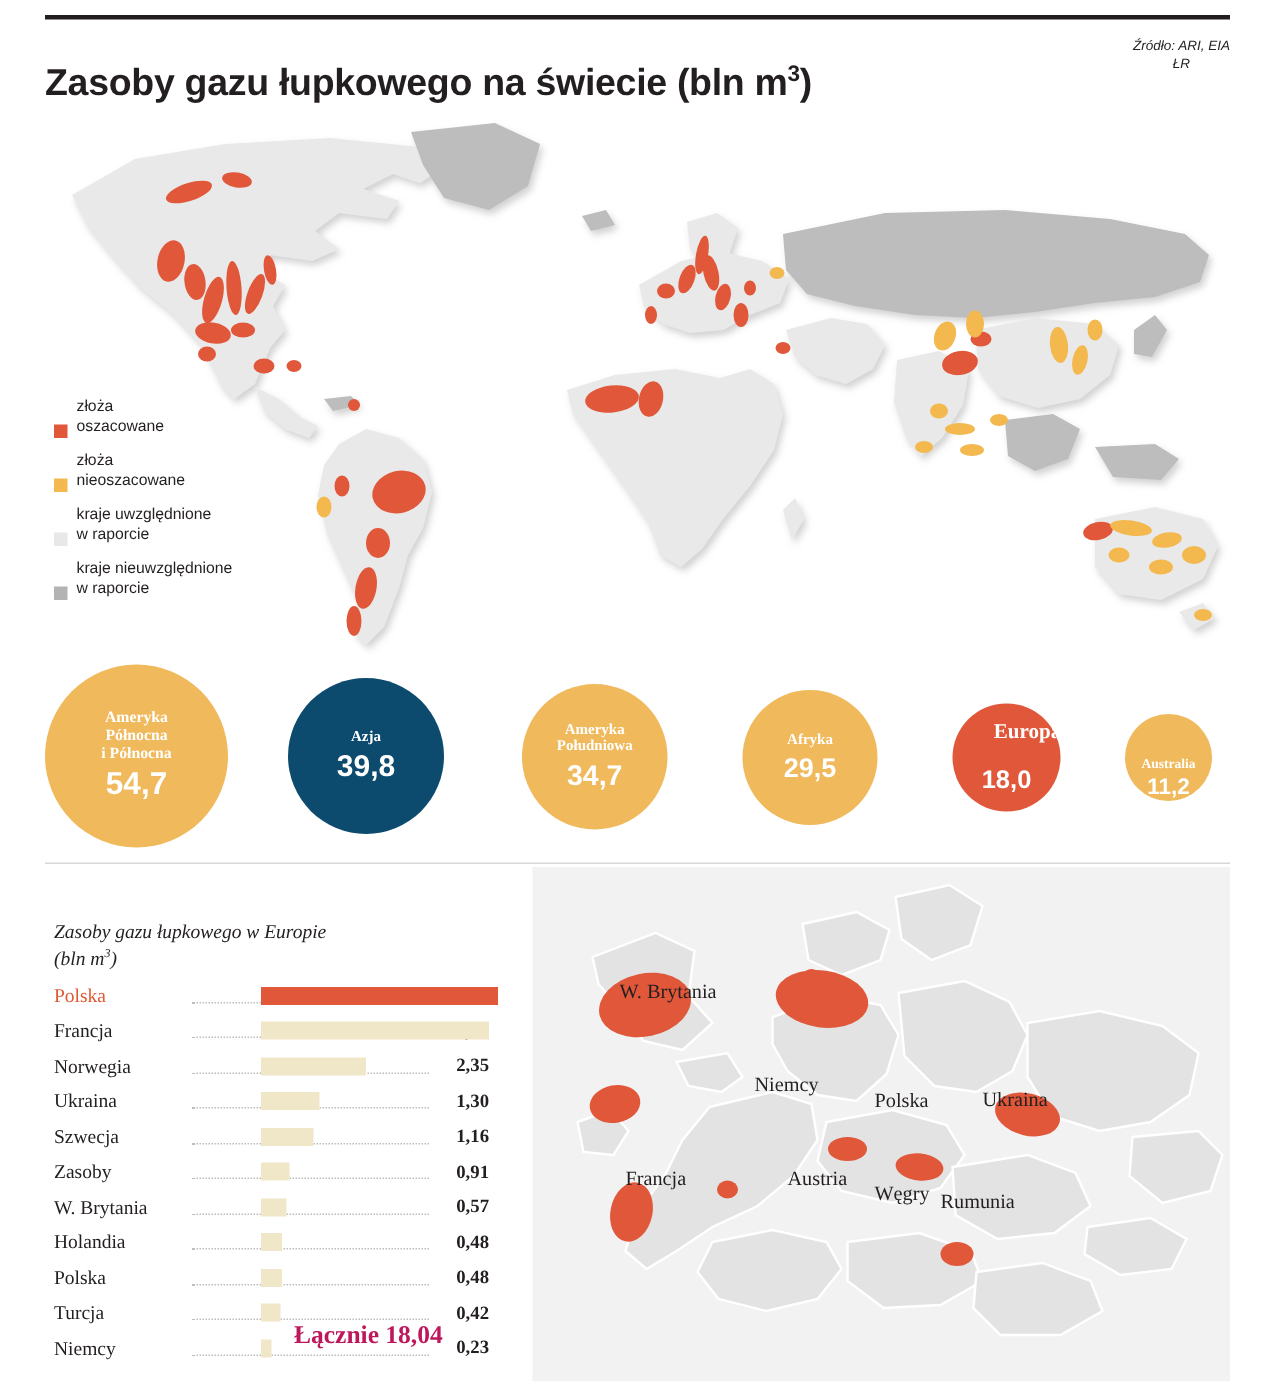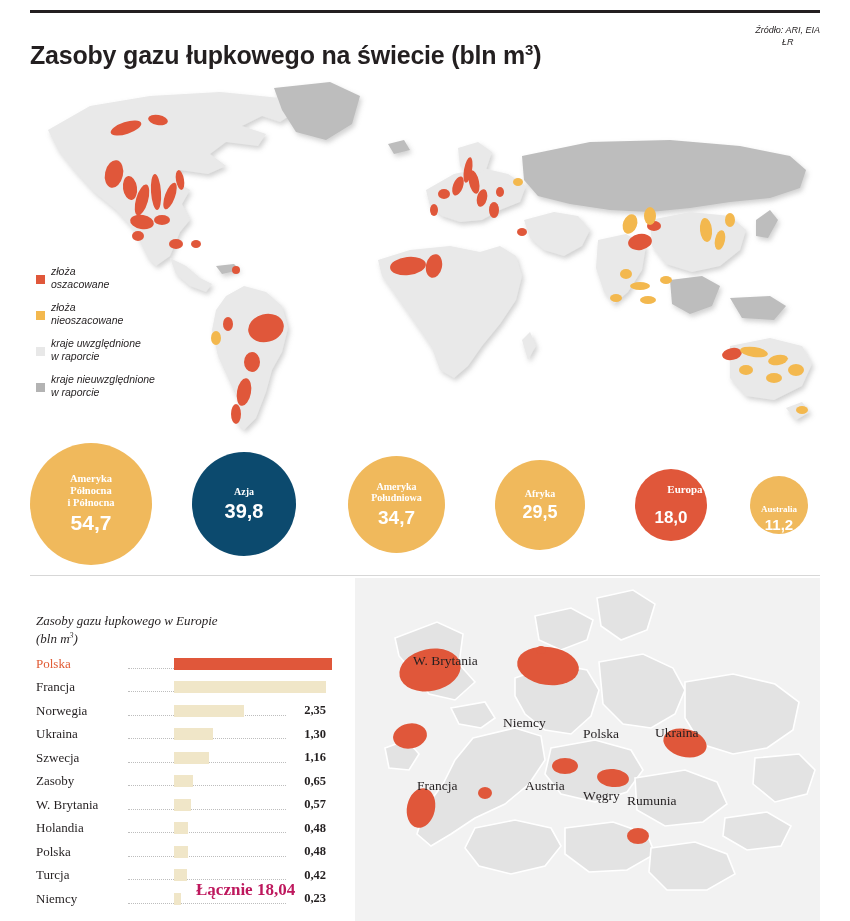--- a/index.html
+++ b/index.html
@@ -55,23 +55,22 @@
   .legend {
     position: absolute;
     left: 36px; top: 265px;
     width: 160px;
     font-size: 10.5px;
     line-height: 1.28;
     color: #231f20;
   }
   .legend-row {
     display: flex;
-    align-items: center;
+    align-items: flex-end;
     margin-bottom: 9px;
-    font-style: italic;
   }
   .legend-swatch {
     width: 9px; height: 9px;
     margin-right: 6px;
     margin-top: 2px;
     flex: 0 0 auto;
   }
   .legend-label { flex: 1 1 auto; }
 
   
@@ -351,21 +350,21 @@
     </div>
     <div class="bubble" style="left: 318px; top: 13px; width: 97px; height: 97px; background: rgb(240, 185, 92);">
       <div class="bname" style="font-size: 10px;"><span>Ameryka</span><br><span>Południowa</span></div>
       <div class="bval" style="font-size: 19px; margin-top: 3px;">34,7</div>
     </div>
     <div class="bubble" style="left: 465px; top: 17px; width: 90px; height: 90px; background: rgb(240, 185, 92);">
       <div class="bname" style="font-size: 10px;"><span>Afryka</span></div>
       <div class="bval" style="font-size: 18px; margin-top: 3px;">29,5</div>
     </div>
     <div class="bubble" style="left: 605px; top: 26px; width: 72px; height: 72px; background: rgb(224, 87, 58);">
-      <div class="bname" style="font-size: 11px; padding-left: 28px;"><span>Europa</span></div>
+      <div class="bname" style="font-size: 14px; padding-left: 28px;"><span>Europa</span></div>
       <div class="bval" style="font-size: 17px; margin-top: 13px;">18,0</div>
     </div>
     <div class="bubble" style="left: 720px; top: 33px; width: 58px; height: 58px; background: rgb(240, 185, 92); justify-content: flex-end;">
       <div class="bname" style="font-size: 9px;"><span>Australia</span></div>
       <div class="bval" style="font-size: 15px; margin-top: 3px;">11,2</div>
     </div>
   </div>
 
 <div class="lower-rule"></div>
 
@@ -456,21 +455,21 @@
       <div class="bar-name">Szwecja</div>
       <div class="bar-dots"></div>
       <div class="bar-val">1,16</div>
       <div class="bar-track">
         <div class="bar-fill" style="width: 34.5811px;"></div>
       </div>
     </div>
     <div class="bar-row">
       <div class="bar-name">Zasoby</div>
       <div class="bar-dots"></div>
-      <div class="bar-val">0,65</div>
+      <div class="bar-val">0,91</div>
       <div class="bar-track">
         <div class="bar-fill" style="width: 19.3774px;"></div>
       </div>
     </div>
     <div class="bar-row">
       <div class="bar-name">W. Brytania</div>
       <div class="bar-dots"></div>
       <div class="bar-val">0,57</div>
       <div class="bar-track">
         <div class="bar-fill" style="width: 16.9925px;"></div>

